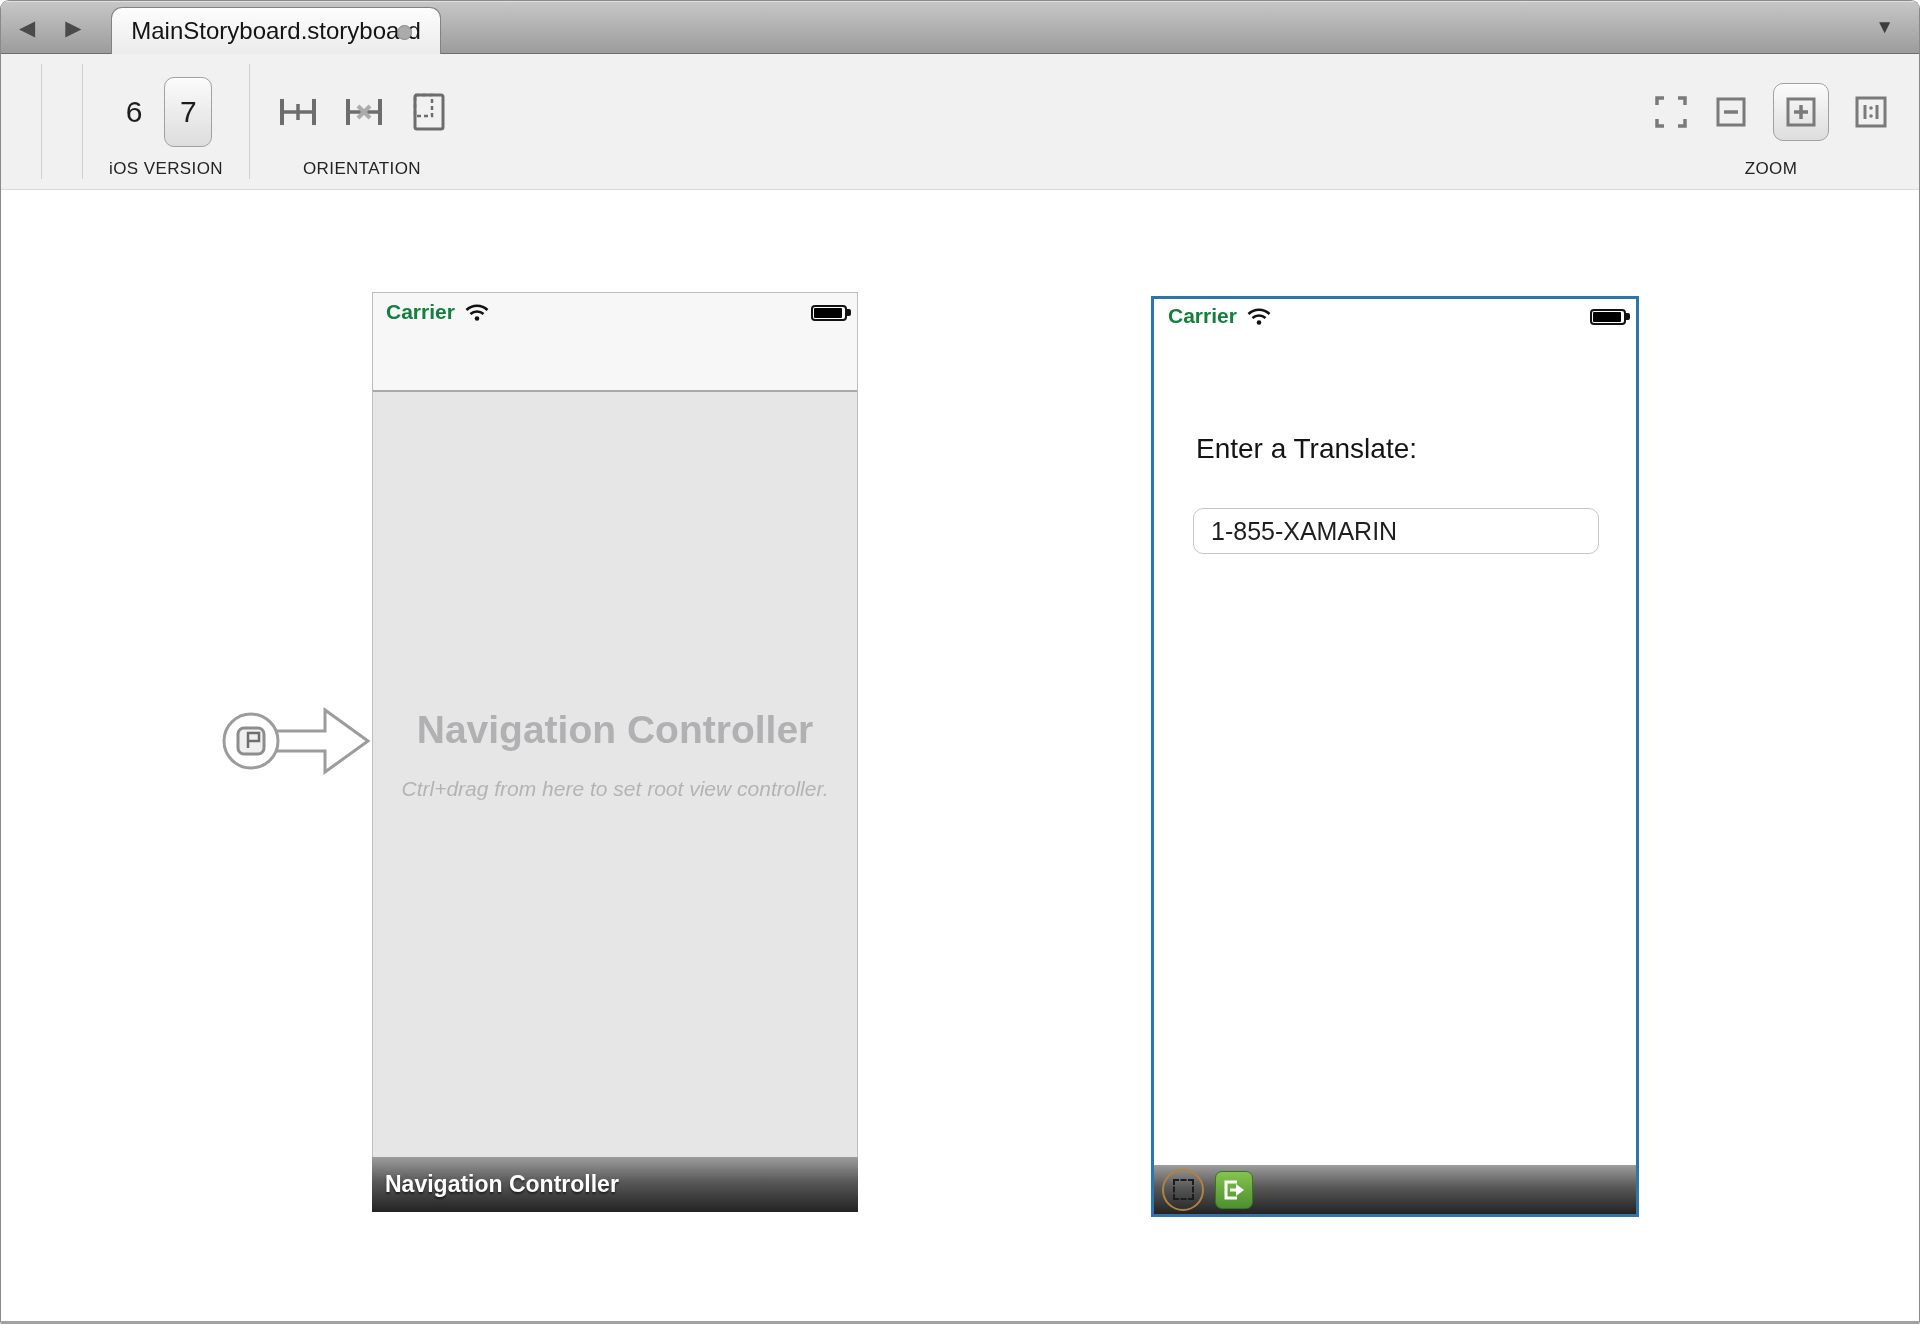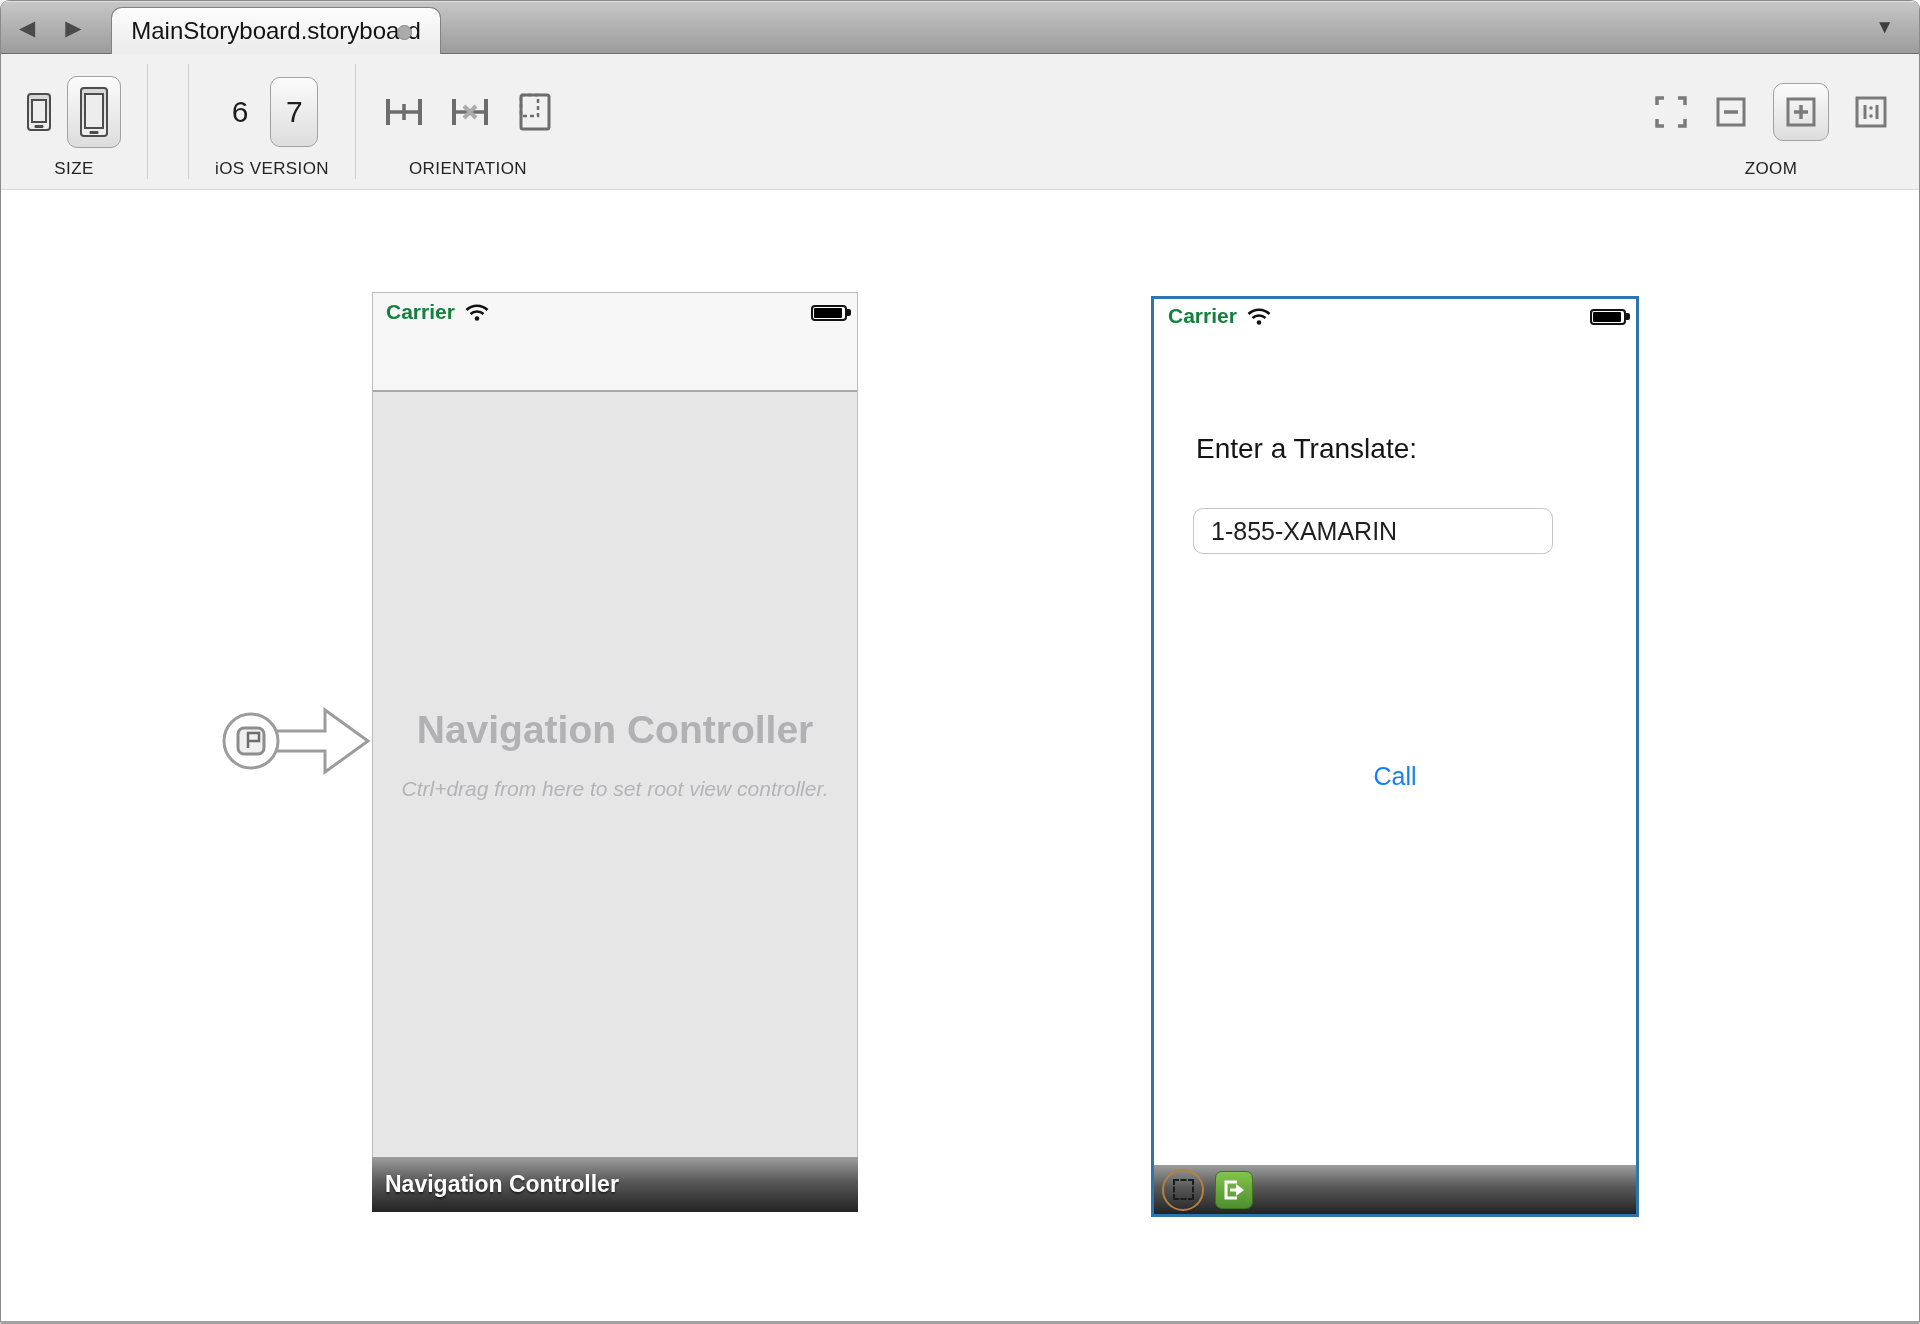--- a/index.html
+++ b/index.html
@@ -109,21 +109,21 @@
 
   
   .viewframe{
     position:absolute; left:1150px; top:106px; width:488px; height:921px;
     border:3px solid #2e74ae; background:#fff;
   }
   .vc-status{ position:absolute; left:14px; top:5px; display:flex; align-items:center; gap:9px; }
   .vc-batt{ top:10px; }
   .prompt{ position:absolute; left:42px; top:134px; font-size:28px; color:#141414; }
   .field{
-    position:absolute; left:39px; top:209px; width:360px; height:46px;
+    position:absolute; left:39px; top:209px; width:406px; height:46px;
     border:1px solid #c5c5c5; border-radius:10px; background:#fff;
     font-family:"Liberation Sans", sans-serif; font-size:25px; color:#1f1f1f;
     padding:0 17px; outline:none;
   }
   .btn-blue{ position:absolute; left:0; right:0; text-align:center; color:#157efb; font-size:25px; cursor:default; }
   .btn-translate{ top:356px; }
   .btn-call{ top:463px; }
   .vc-footer{ position:absolute; left:0; right:0; bottom:0; height:49px;
     display:flex; align-items:center; gap:11px; padding-left:8px; }
   .vc-circle{ width:42px; height:42px; border-radius:50%; border:2px solid #b3823f;
@@ -147,29 +147,20 @@
     </div>
     <div class="tab">
       <span class="tab-title">MainStoryboard.storyboard</span>
       <span class="tab-dot"></span>
     </div>
     <span class="overflow-tri">▼</span>
   </div>
 
   <div class="toolbar">
 
-    <div class="tgroup">
-      <div class="icons">
-        <span class="ph small"></span>
-        <span class="selbtn btn-phone">
-          <span class="ph big"></span>
-        </span>
-      </div>
-      <span class="tlabel">SIZE</span>
-    </div>
 
     <div class="tsep"></div>
 
 
     <div class="tsep"></div>
 
     <div class="tgroup">
       <div class="icons">
         <span class="vernum ver6">6</span>
         <span class="selbtn btn-num">
@@ -289,21 +280,20 @@
           <path d="M6.5 12 A9.5 9.5 0 0 1 19.5 12" fill="none" stroke="#111" stroke-width="2.6"></path>
           <circle cx="13" cy="16.5" r="2.3" fill="#111"></circle>
         </svg>
       </div>
       <span class="batt vc-batt"></span>
 
       <div class="prompt">Enter a Translate:</div>
 
       <input class="field" type="text" value="1-855-XAMARIN" style="">
 
-      <div class="btn-blue btn-call">Call</div>
 
       <div class="vc-footer darkbar">
         <span class="vc-circle">
           <span class="dashed-sq"></span>
         </span>
         <span class="exit-btn">
           <svg width="26" height="26" viewBox="0 0 26 26">
             <path d="M16 5 H5 V21 H16" fill="none" stroke="#fff" stroke-width="3"></path>
             <line x1="9" y1="13" x2="16" y2="13" stroke="#fff" stroke-width="3"></line>
             <polygon points="15,7 23,13 15,19" fill="#fff"></polygon>

